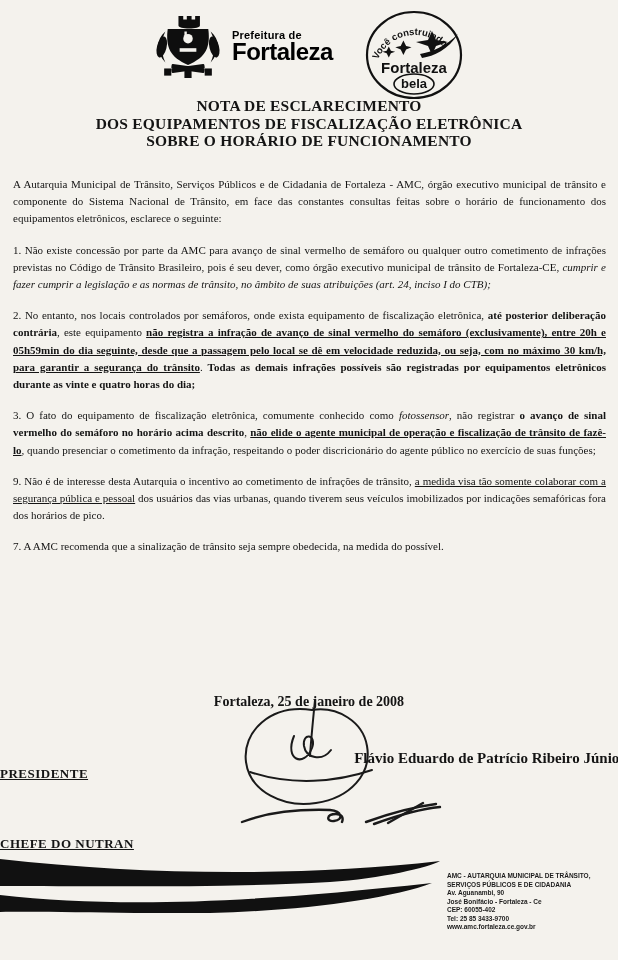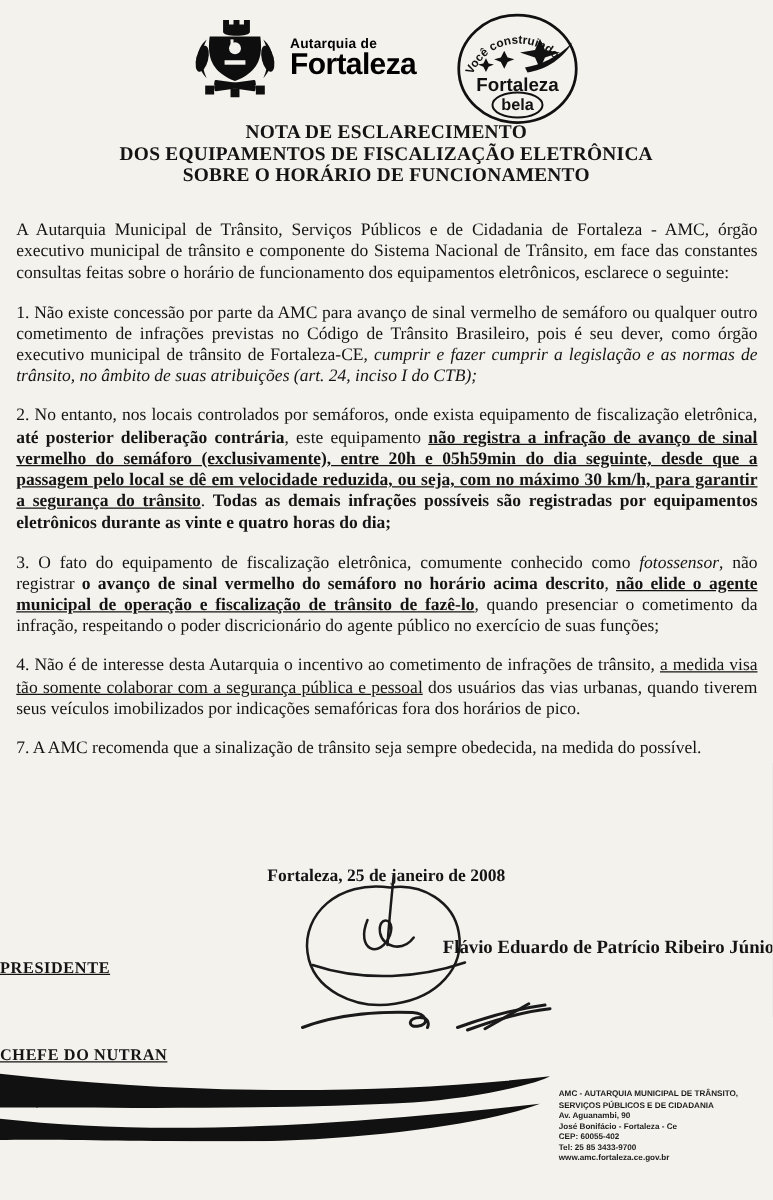--- a/index.html
+++ b/index.html
@@ -18,21 +18,21 @@
   .pref-logo { position:absolute; left:150px; top:4px; display:flex; align-items:center; }
   .pref-text { margin-left:6px; font-family:"Liberation Sans", sans-serif; color:#000; }
   .pref-text .l1 { font-size:11px; font-weight:bold; letter-spacing:.2px; }
   .pref-text .l2 { font-size:24px; font-weight:bold; letter-spacing:-.5px; margin-top:-3px; }
   .stamp { position:absolute; left:362px; top:-2px; }
   
   .title { position:absolute; top:97px; left:0; width:100%; text-align:center;
            font-weight:bold; font-size:15.5px; line-height:17.5px; letter-spacing:.2px; }
   
   .body { position:absolute; top:176px; left:13px; width:593px;
-          font-size:14px; line-height:17.2px; text-align:justify; }
+          font-size:11px; line-height:17.2px; text-align:justify; }
   .body p { margin-bottom:14px; }
   .b  { font-weight:bold; }
   .i  { font-style:italic; }
   .u  { text-decoration:underline; }
   .bu { font-weight:bold; text-decoration:underline; }
   
   .date-line { position:absolute; top:694px; left:0; width:100%; text-align:center;
                font-size:14px; font-weight:bold; }
   .sig-name { position:absolute; left:8px; width:100%; text-align:right;
               font-size:15px; font-weight:bold; }
@@ -66,21 +66,21 @@
           <rect x="44" y="44" width="6" height="6"></rect>
           <rect x="27" y="46" width="6" height="6"></rect>
         </g>
         <g fill="#f4f2ed">
           <circle cx="30" cy="19" r="4"></circle>
           <rect x="23" y="27" width="14" height="3"></rect>
           <rect x="27" y="13" width="2" height="4"></rect>
         </g>
       </svg>
       <div class="pref-text">
-        <div class="l1">Autarquia de</div>
+        <div class="l1">Prefeitura de</div>
         <div class="l2">Fortaleza</div>
       </div>
     </div>
 
     <div class="stamp">
       <svg width="104" height="92" viewBox="0 0 104 92">
         <defs>
           <path id="arcTop" d="M 14 56 A 40 40 0 0 1 92 56"></path>
         </defs>
         <ellipse cx="52" cy="45" rx="47" ry="43" fill="none" stroke="#111" stroke-width="2.2"></ellipse>
@@ -108,21 +108,21 @@
 
   <div class="body">
     <p><span>A Autarquia Municipal de Trânsito, Serviços Públicos e de Cidadania de Fortaleza - AMC, órgão executivo municipal de trânsito e componente do Sistema Nacional de Trânsito, em face das constantes consultas feitas sobre o horário de funcionamento dos equipamentos eletrônicos, esclarece o seguinte:</span></p>
 
     <p><span>1. Não existe concessão por parte da AMC para avanço de sinal vermelho de semáforo ou qualquer outro cometimento de infrações previstas no Código de Trânsito Brasileiro, pois é seu dever, como órgão executivo municipal de trânsito de Fortaleza-CE, </span><span class="i">cumprir e fazer cumprir a legislação e as normas de trânsito, no âmbito de suas atribuições (art. 24, inciso I do CTB);</span></p>
 
     <p><span>2. No entanto, nos locais controlados por semáforos, onde exista equipamento de fiscalização eletrônica, </span><span class="b">até posterior deliberação contrária</span><span>, este equipamento </span><span class="bu">não registra a infração de avanço de sinal vermelho do semáforo (exclusivamente), entre 20h e 05h59min do dia seguinte, desde que a passagem pelo local se dê em velocidade reduzida, ou seja, com no máximo 30 km/h, para garantir a segurança do trânsito</span><span>. </span><span class="b">Todas as demais infrações possíveis são registradas por equipamentos eletrônicos durante as vinte e quatro horas do dia;</span></p>
 
     <p><span>3. O fato do equipamento de fiscalização eletrônica, comumente conhecido como </span><span class="i">fotossensor</span><span>, não registrar </span><span class="b">o avanço de sinal vermelho do semáforo no horário acima descrito</span><span>, </span><span class="bu">não elide o agente municipal de operação e fiscalização de trânsito de fazê-lo</span><span>, quando presenciar o cometimento da infração, respeitando o poder discricionário do agente público no exercício de suas funções;</span></p>
 
-    <p><span>4. Não é de interesse desta Autarquia o incentivo ao cometimento de infrações de trânsito, </span><span class="u">a medida visa tão somente colaborar com a segurança pública e pessoal</span><span> dos usuários das vias urbanas, quando tiverem seus veículos imobilizados por indicações semafóricas fora dos horários de pico.</span></p>
+    <p><span>9. Não é de interesse desta Autarquia o incentivo ao cometimento de infrações de trânsito, </span><span class="u">a medida visa tão somente colaborar com a segurança pública e pessoal</span><span> dos usuários das vias urbanas, quando tiverem seus veículos imobilizados por indicações semafóricas fora dos horários de pico.</span></p>
 
     <p><span>7. A AMC recomenda que a sinalização de trânsito seja sempre obedecida, na medida do possível.</span></p>
   </div>
 
   <div class="date-line">Fortaleza, 25 de janeiro de 2008</div>
 
   <svg class="svg-abs" style="left:232px; top:698px;" width="155" height="112" viewBox="0 0 155 112">
     <g fill="none" stroke="#1a1a1a" stroke-width="2" stroke-linecap="round">
       <path d="M80,12 C38,6 10,34 14,64 C18,94 52,110 84,105 C118,100 140,76 135,48 C131,24 106,8 80,12"></path>
       <path d="M83,2 C81,22 79,42 78,58"></path>

